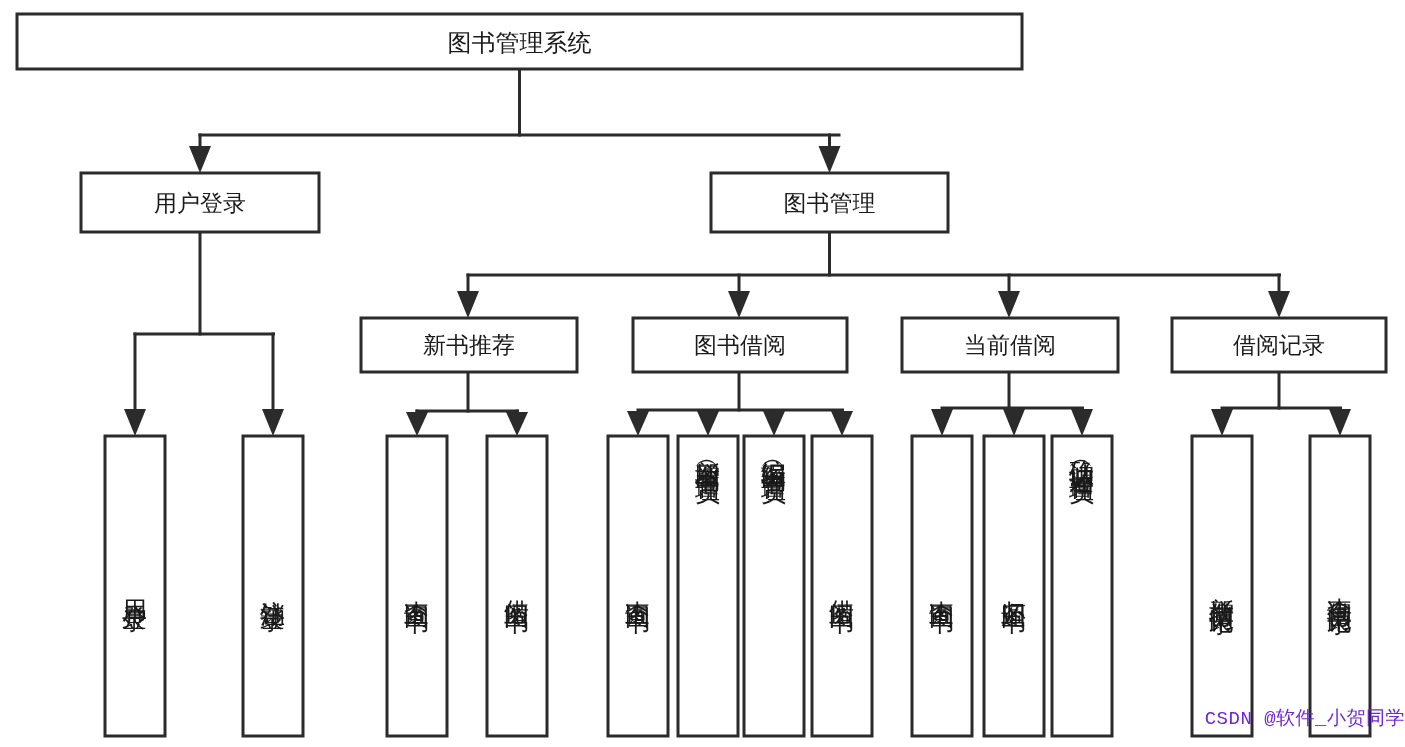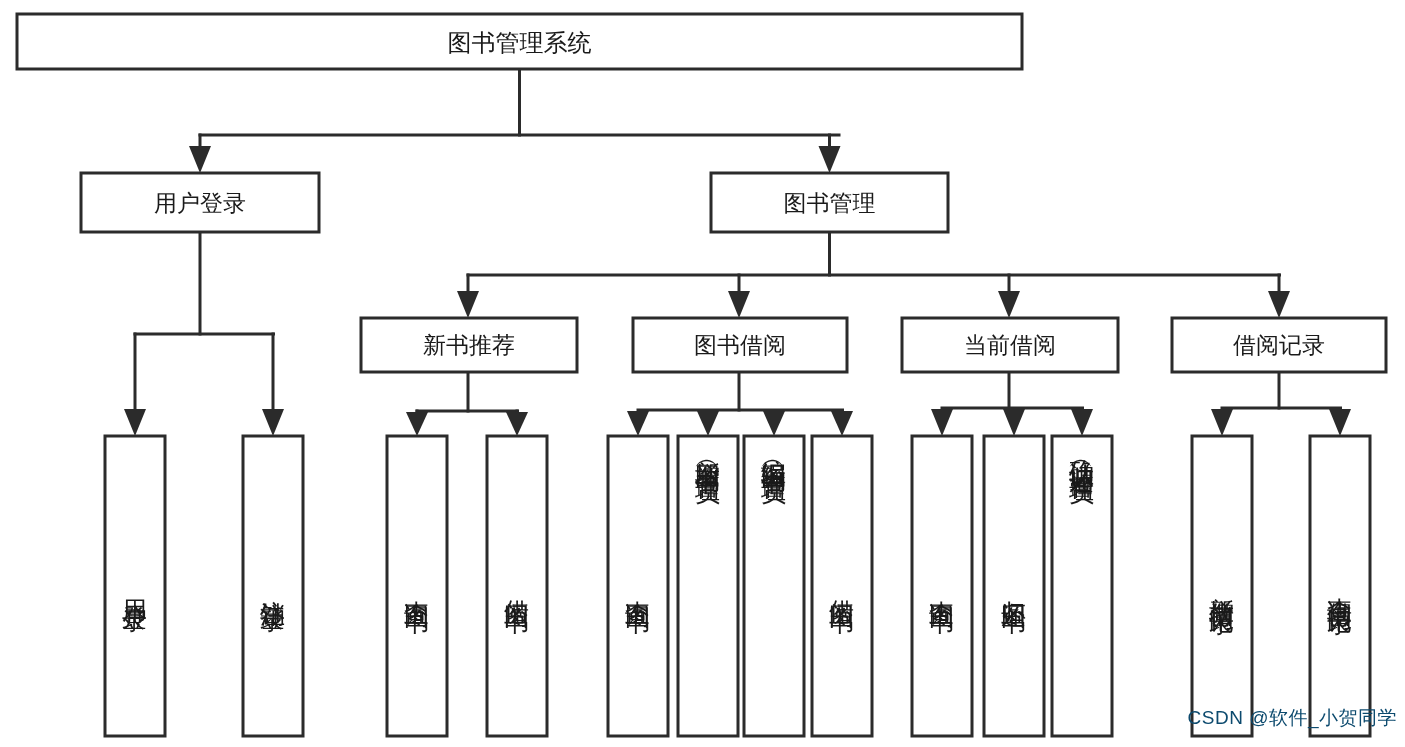--- a/index.html
+++ b/index.html
@@ -68,25 +68,25 @@
     text-orientation: upright;
     font-family: "Liberation Sans", "DejaVu Sans", sans-serif;
     font-size: 25px;
     line-height: 1.12;
     letter-spacing: 3px;
     color: #1a1a1a;
     white-space: nowrap;
   }
   .watermark {
     position: absolute;
-    right: 8px;
+    right: 0;
     bottom: 6px;
-    font-family: Liberation Sans, sans-serif;
+    font-family: Liberation Mono, monospace;
     font-size: 19px;
-    color: #0c4a6e;
+    color: #6d28d9;
     letter-spacing: 0.5px;
     white-space: nowrap;
   }
 </style>
 </head>
 <body>
 
 <div id="diagram-root">
 
   <svg class="diagram" viewBox="0 0 1405 747" xmlns="http://www.w3.org/2000/svg">

